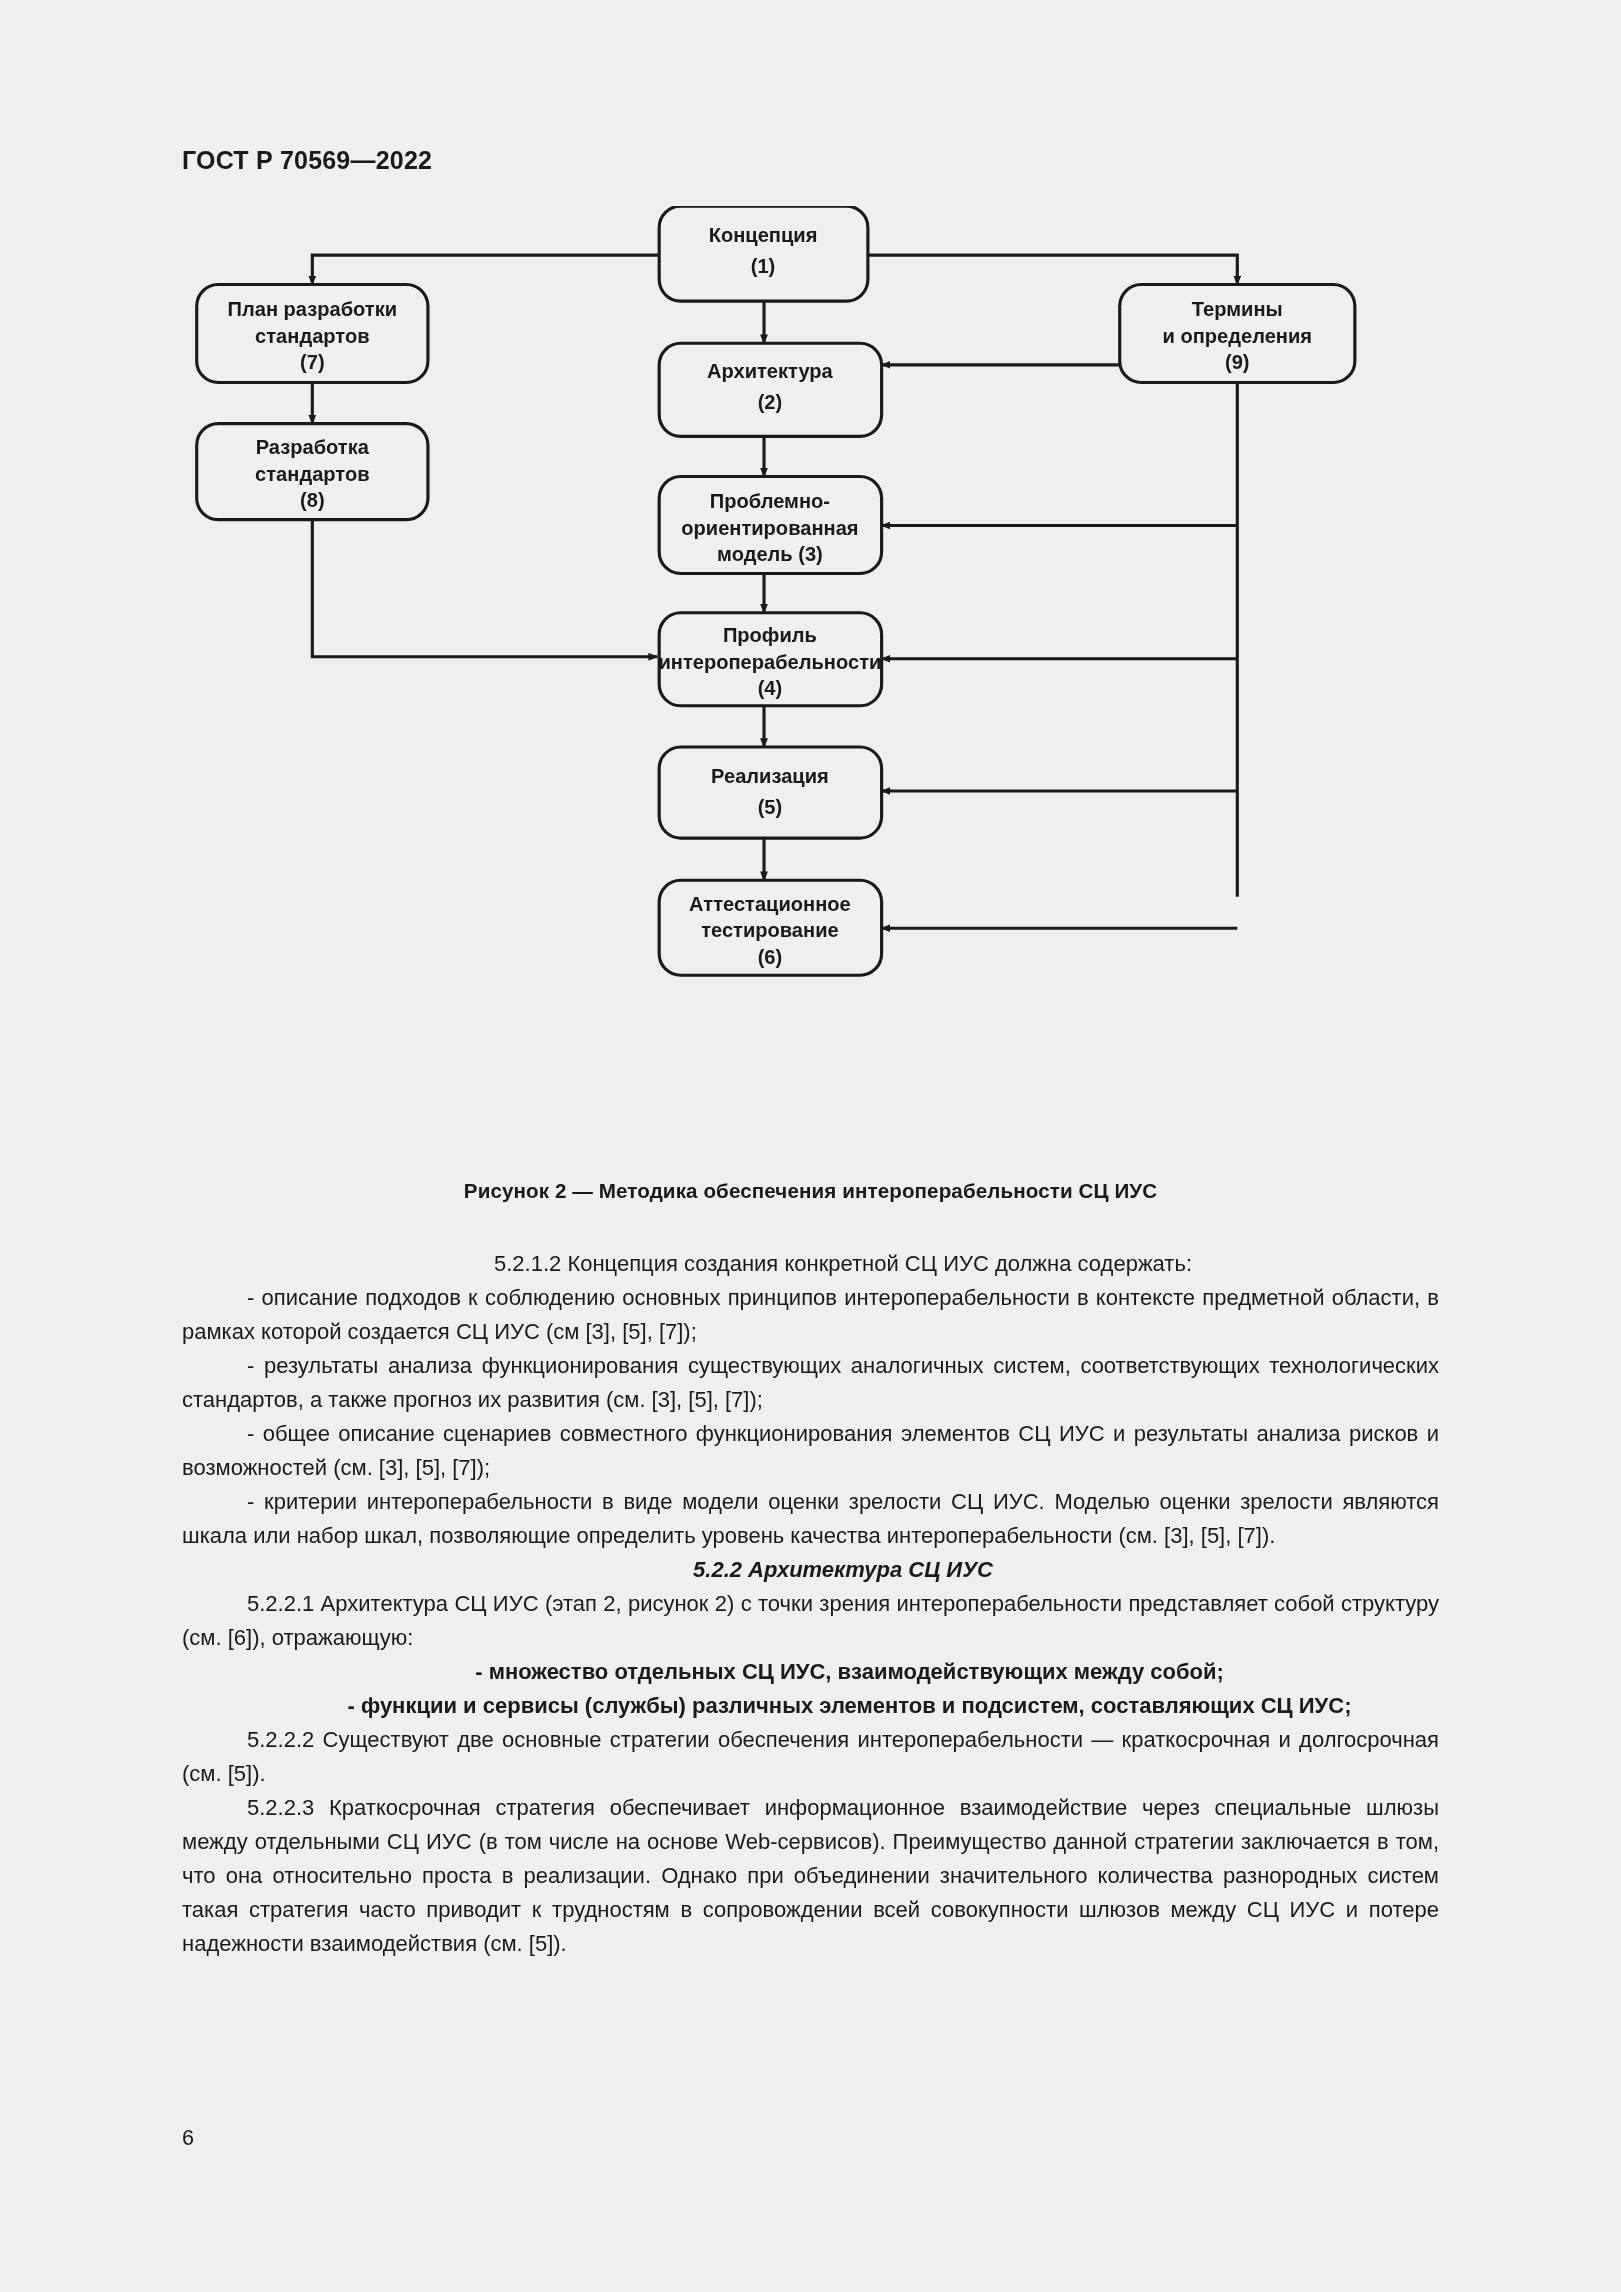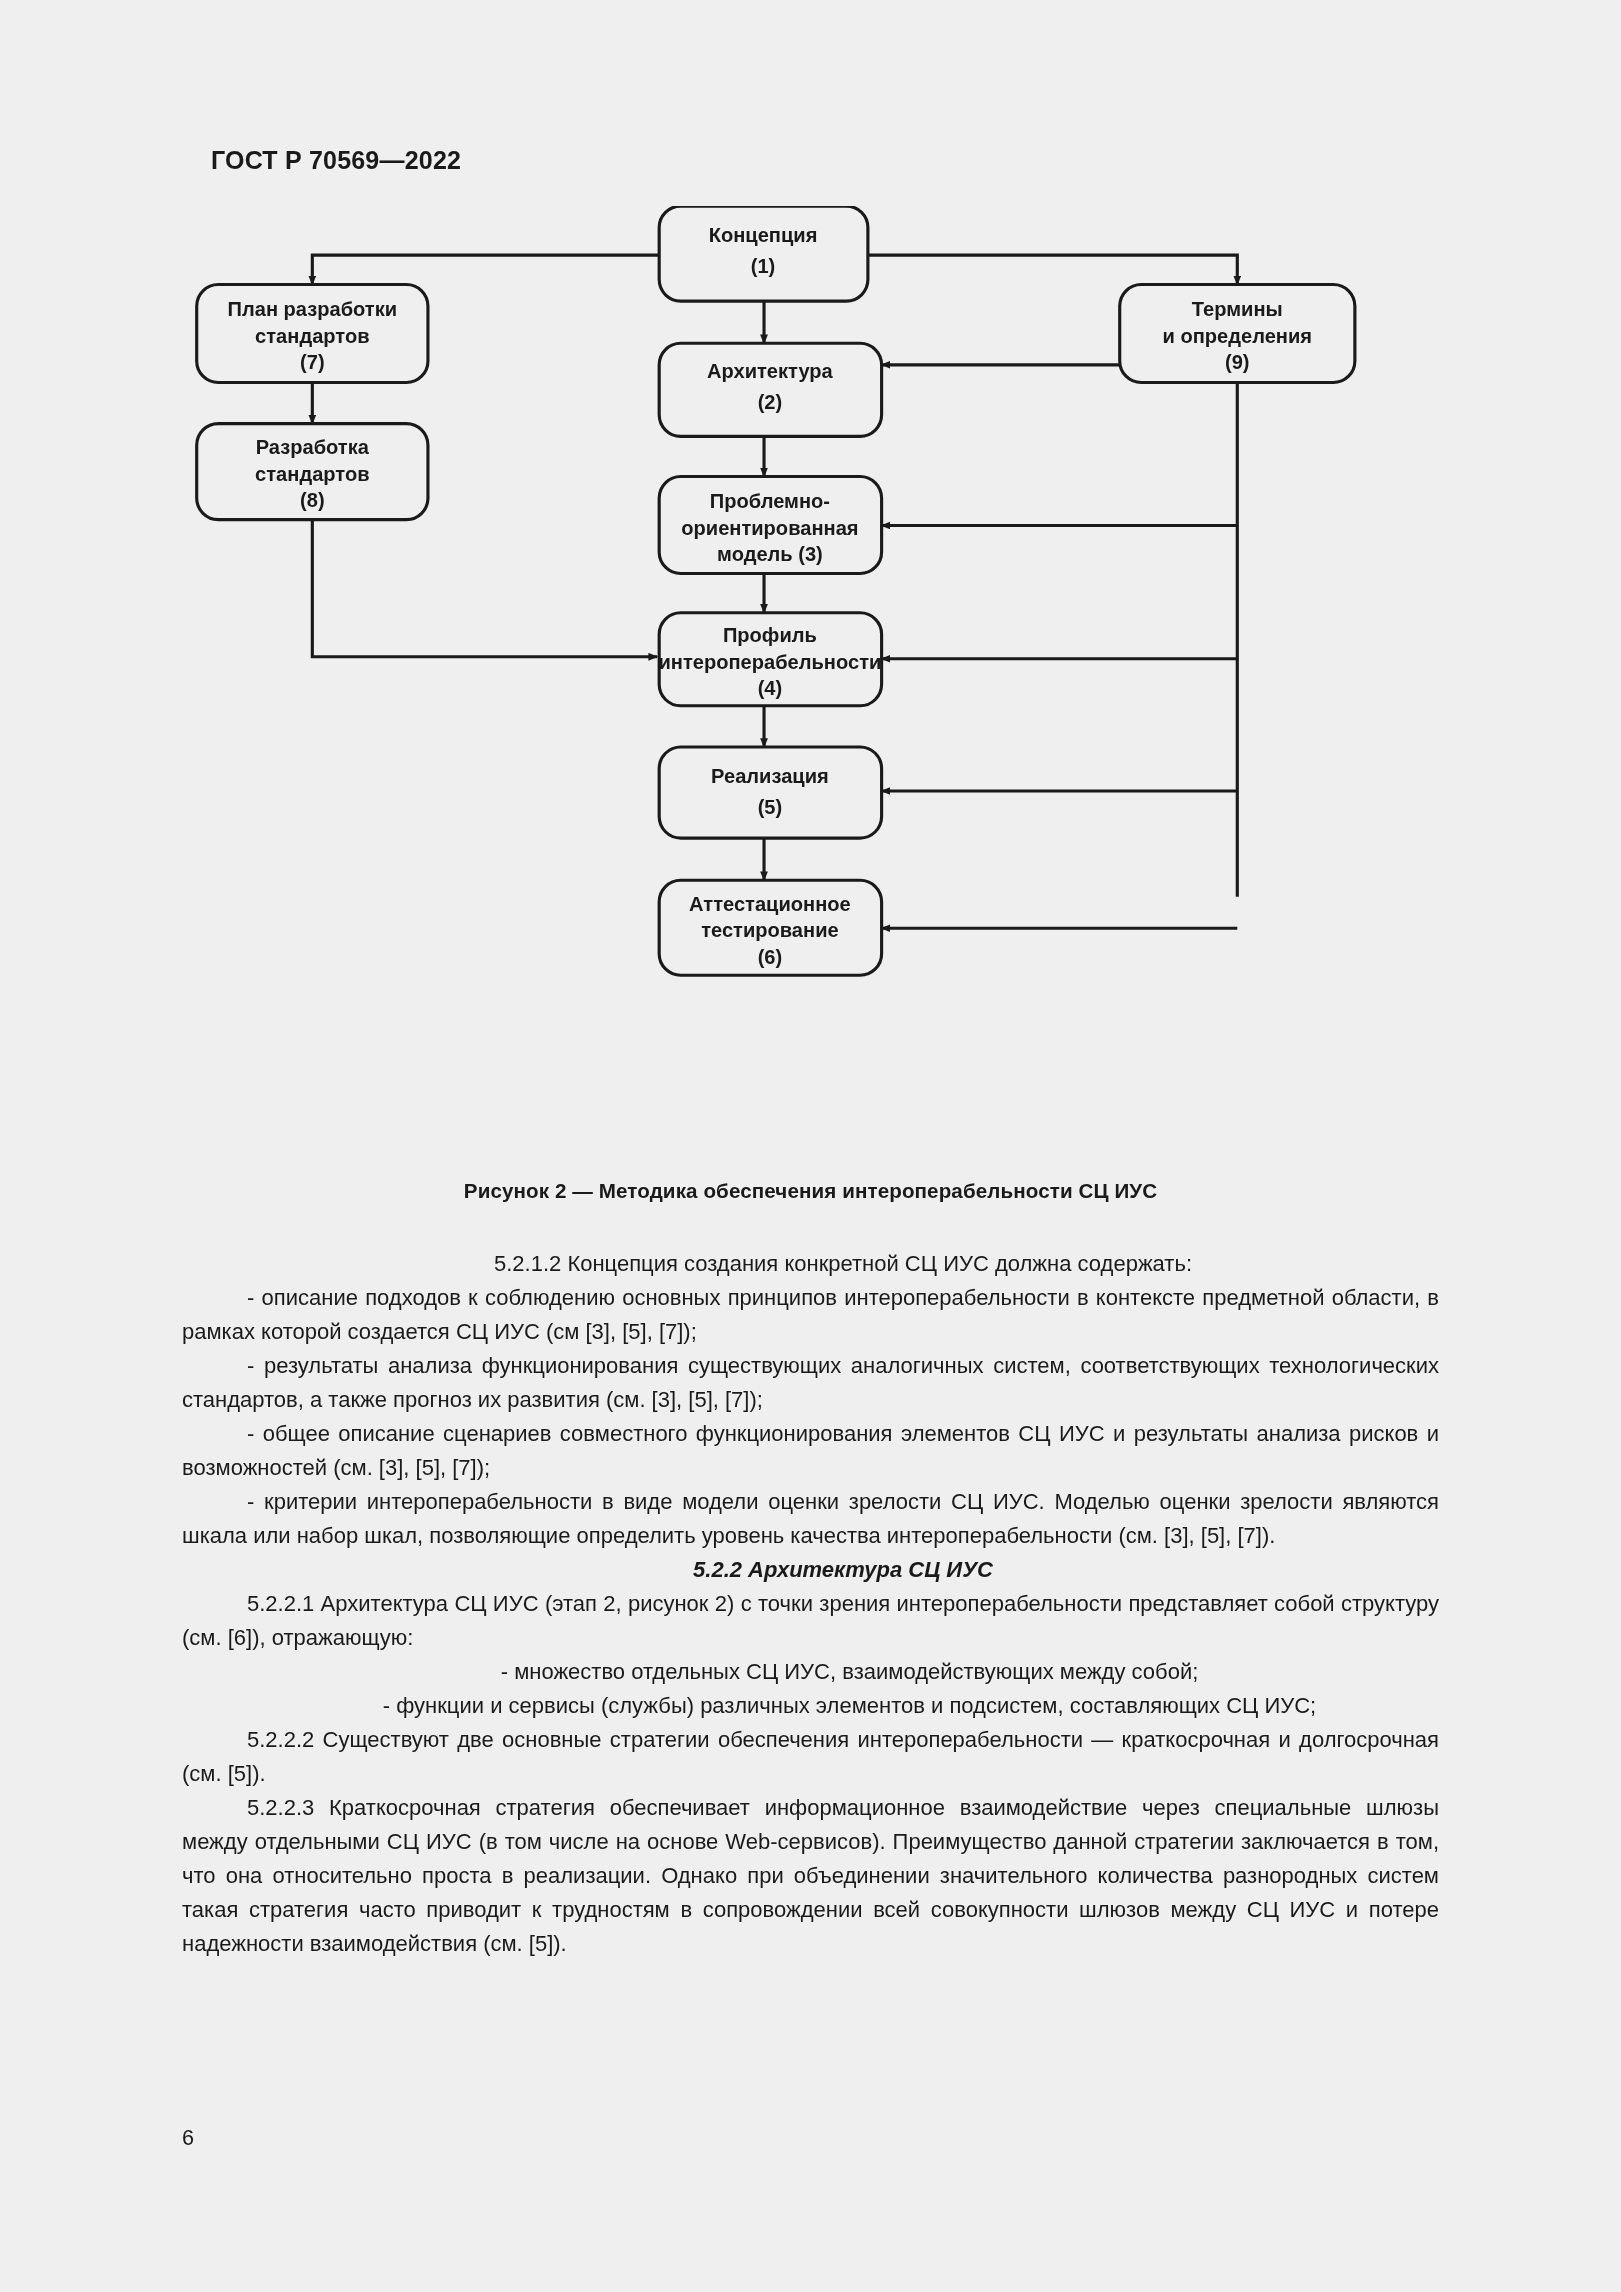--- a/index.html
+++ b/index.html
@@ -24,21 +24,20 @@
 
   
   .doc-header {
     position: absolute;
     left: 182px;
     top: 146px;
     font-size: 25px;
     font-weight: bold;
     letter-spacing: 0.2px;
     white-space: nowrap;
-    margin-left: 29px;
   }
 
   
   .figure {
     position: absolute;
     left: 182px;
     top: 206px;
     width: 1264px;
     height: 980px;
     text-align: right;
@@ -81,20 +80,21 @@
     margin: 0;
   }
   .p-indent {
     text-indent: 65px;
   }
   .p-dash {
     text-indent: 65px;
   }
   .p-bullet {
     text-indent: 78px;
+    font-weight: bold;
   }
   .p-head {
     text-indent: 65px;
     font-weight: bold;
     font-style: italic;
   }
   .nojust { text-align: center; }
 
   .page-number {
     position: absolute;

